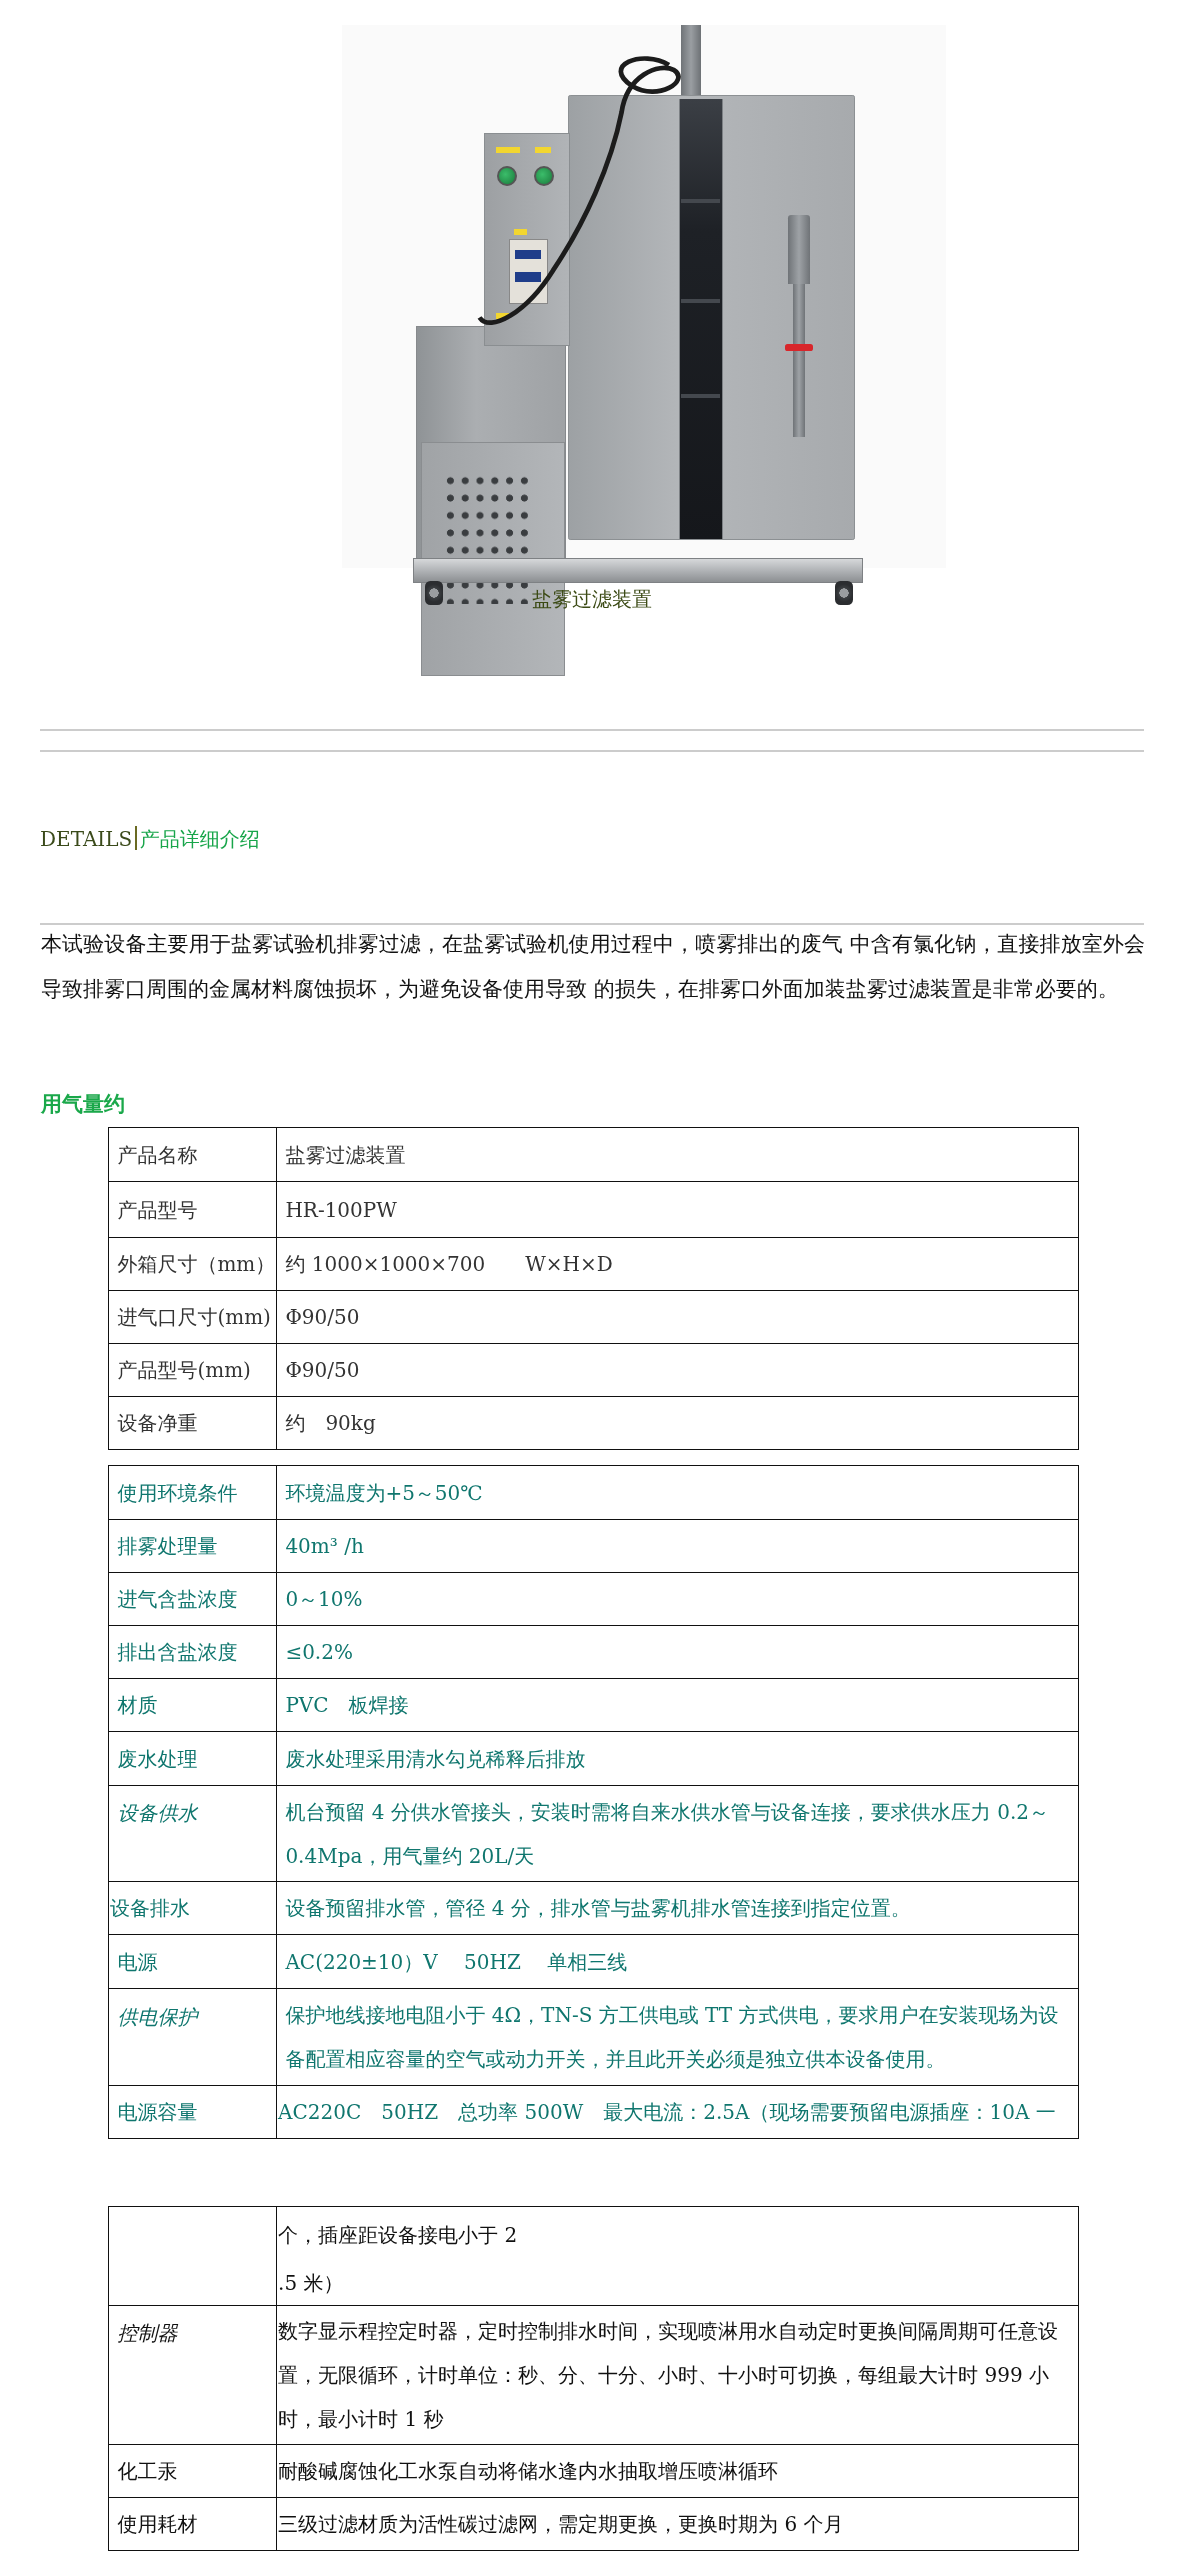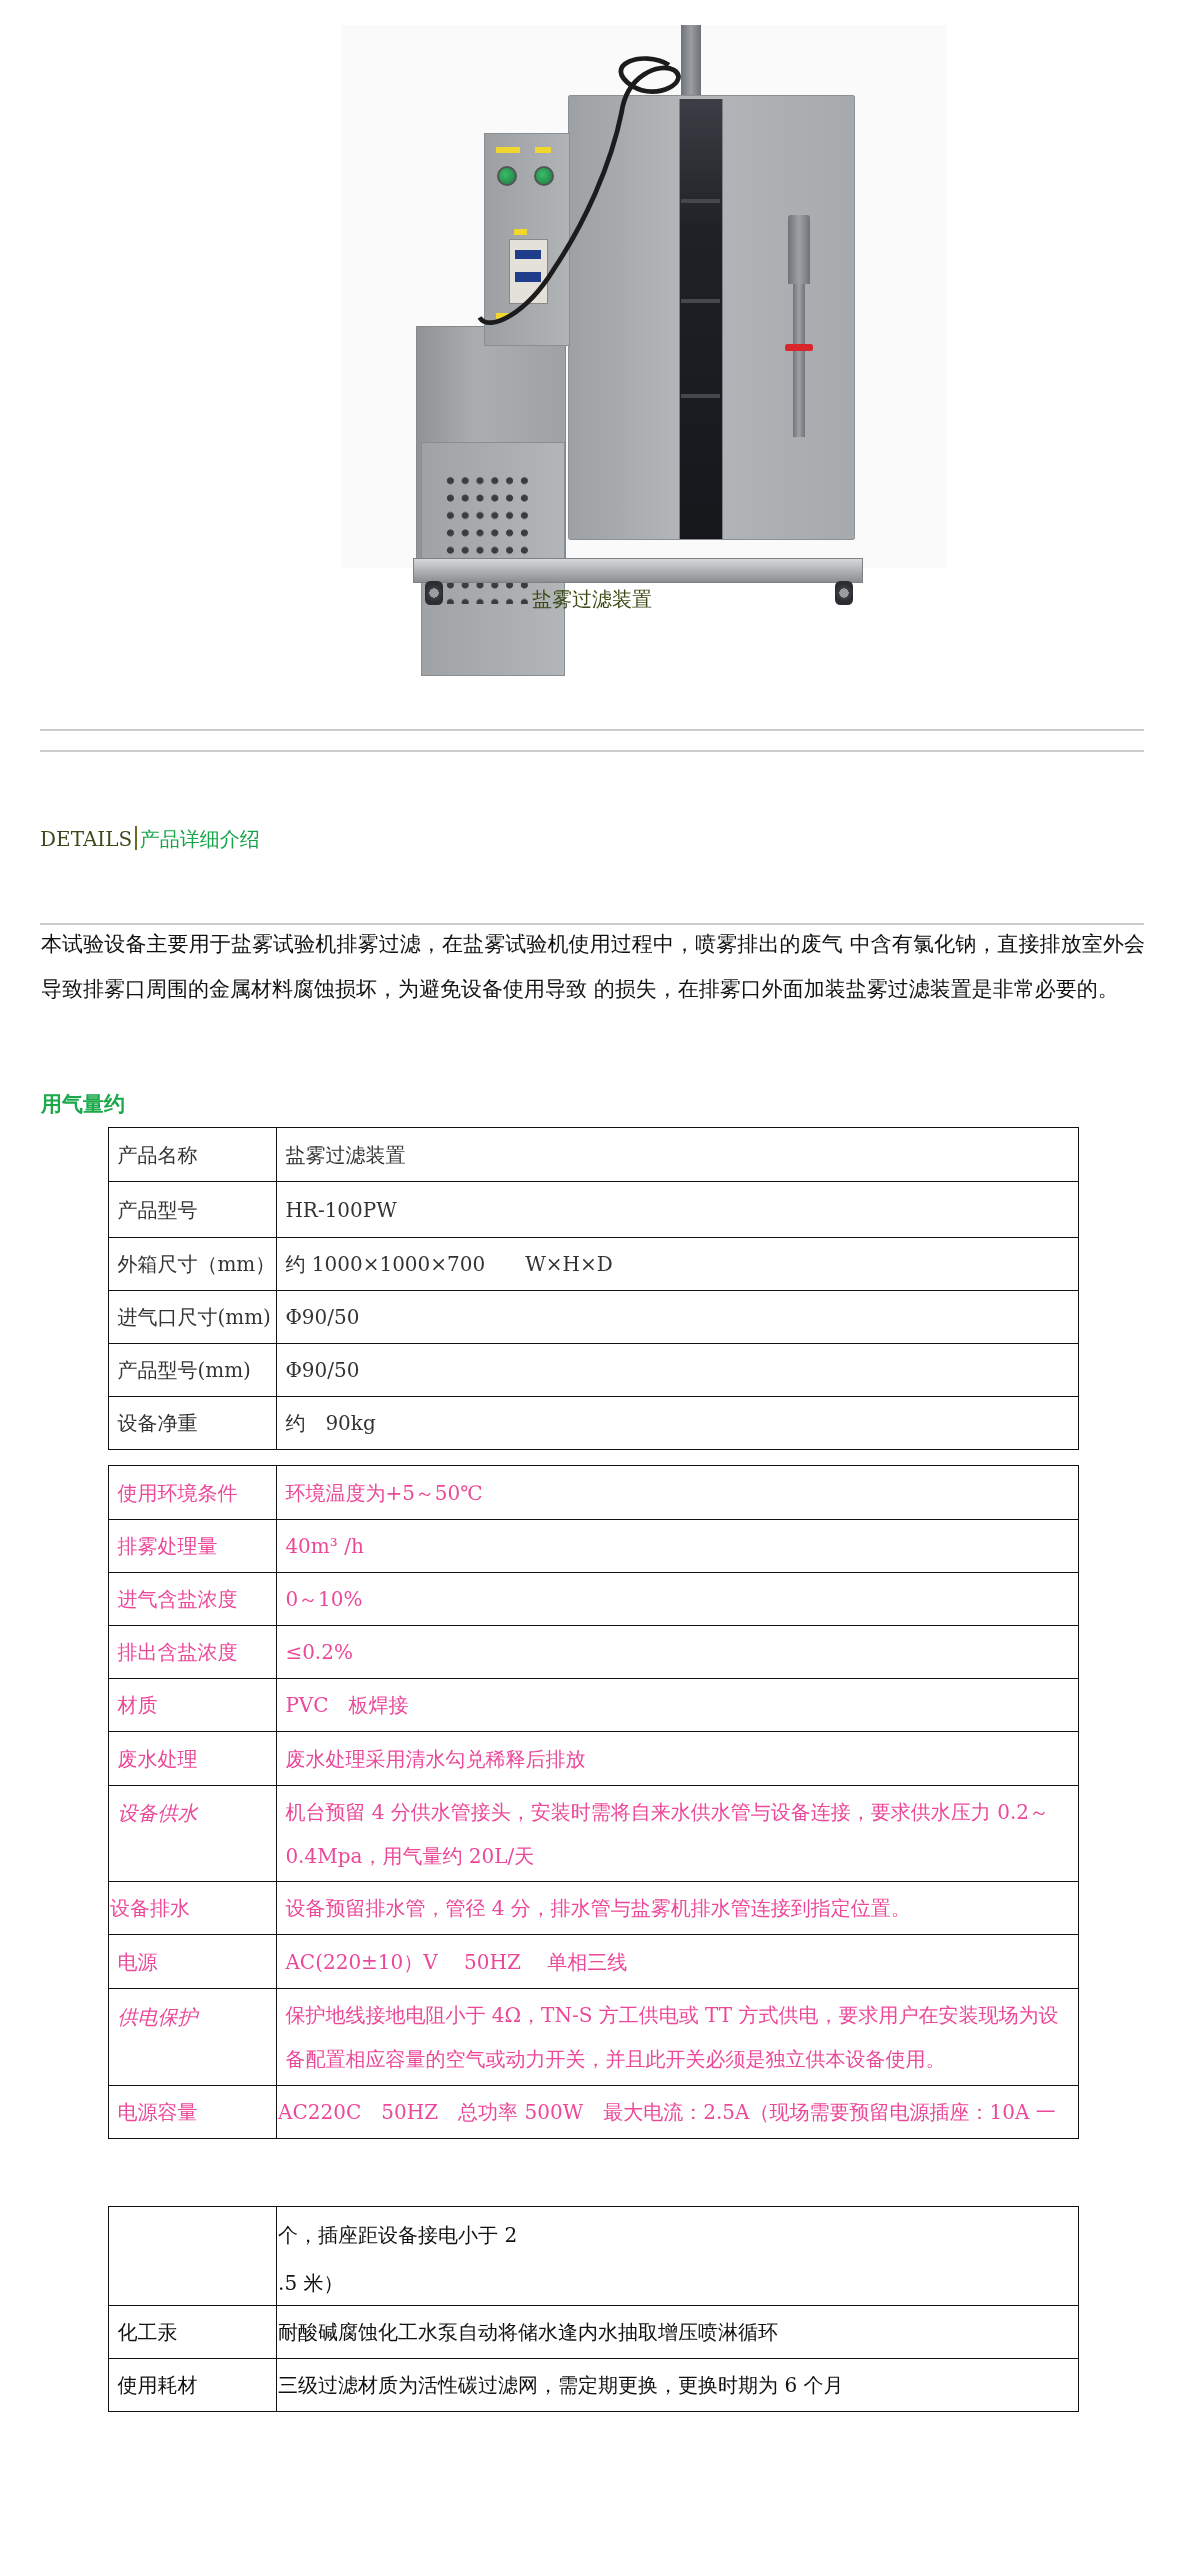--- a/index.html
+++ b/index.html
@@ -75,21 +75,21 @@
     table.spec {
       position: absolute; left: 108px; width: 970px;
       border-collapse: collapse; table-layout: fixed;
       font-family: "DejaVu Serif", serif; font-size: 20px;
     }
     table.spec td { border: 1.1px solid #111; vertical-align: middle; padding: 0 0 0 8.4px; line-height: 44px; }
     table.spec col.c1 { width: 168px; }
     table.spec col.c2 { width: 802px; }
     #t1 { top: 1127px; color: #333; }
     #t1 td { height: 52px; }
-    #t2 { top: 1465px; color: #ec4899; }
+    #t2 { top: 1465px; color: #0f766e; }
     #t3 { top: 2206px; color: #111; }
     td.multi { line-height: 44px; padding-top: 3.2px !important; padding-bottom: 3.2px !important; }
     td.flush { padding-left: 1.1px !important; }
     td.tight { padding-left: 1.1px !important; }
     td.top { vertical-align: top !important; padding-top: 5.3px !important; font-style: italic; }
   </style>
 </head>
 <body>
 
 <div id="photo" class="abs" role="img" aria-label="盐雾过滤装置产品照片">
@@ -236,20 +236,24 @@
     </colgroup>
   <tbody>
     <tr>
       <td style="height:95px"></td>
       <td class="tight" style="vertical-align:top;padding-top:3px;">
         <div style="line-height:51px">个，插座距设备接电小于 2</div>
         <div style="line-height:44px">.5 米）</div>
       </td>
     </tr>
     <tr>
+      <td class="top" style="height:133px">控制器</td>
+      <td class="multi tight">数字显示程控定时器，定时控制排水时间，实现喷淋用水自动定时更换间隔周期可任意设置，无限循环，计时单位：秒、分、十分、小时、十小时可切换，每组最大计时 999 小时，最小计时 1 秒</td>
+    </tr>
+    <tr>
       <td style="height:52px">化工汞</td>
       <td class="tight">耐酸碱腐蚀化工水泵自动将储水逢内水抽取增压喷淋循环</td>
     </tr>
     <tr>
       <td style="height:52px">使用耗材</td>
       <td class="tight">三级过滤材质为活性碳过滤网，需定期更换，更换时期为 6 个月</td>
     </tr>
   </tbody>
 </table>
 

